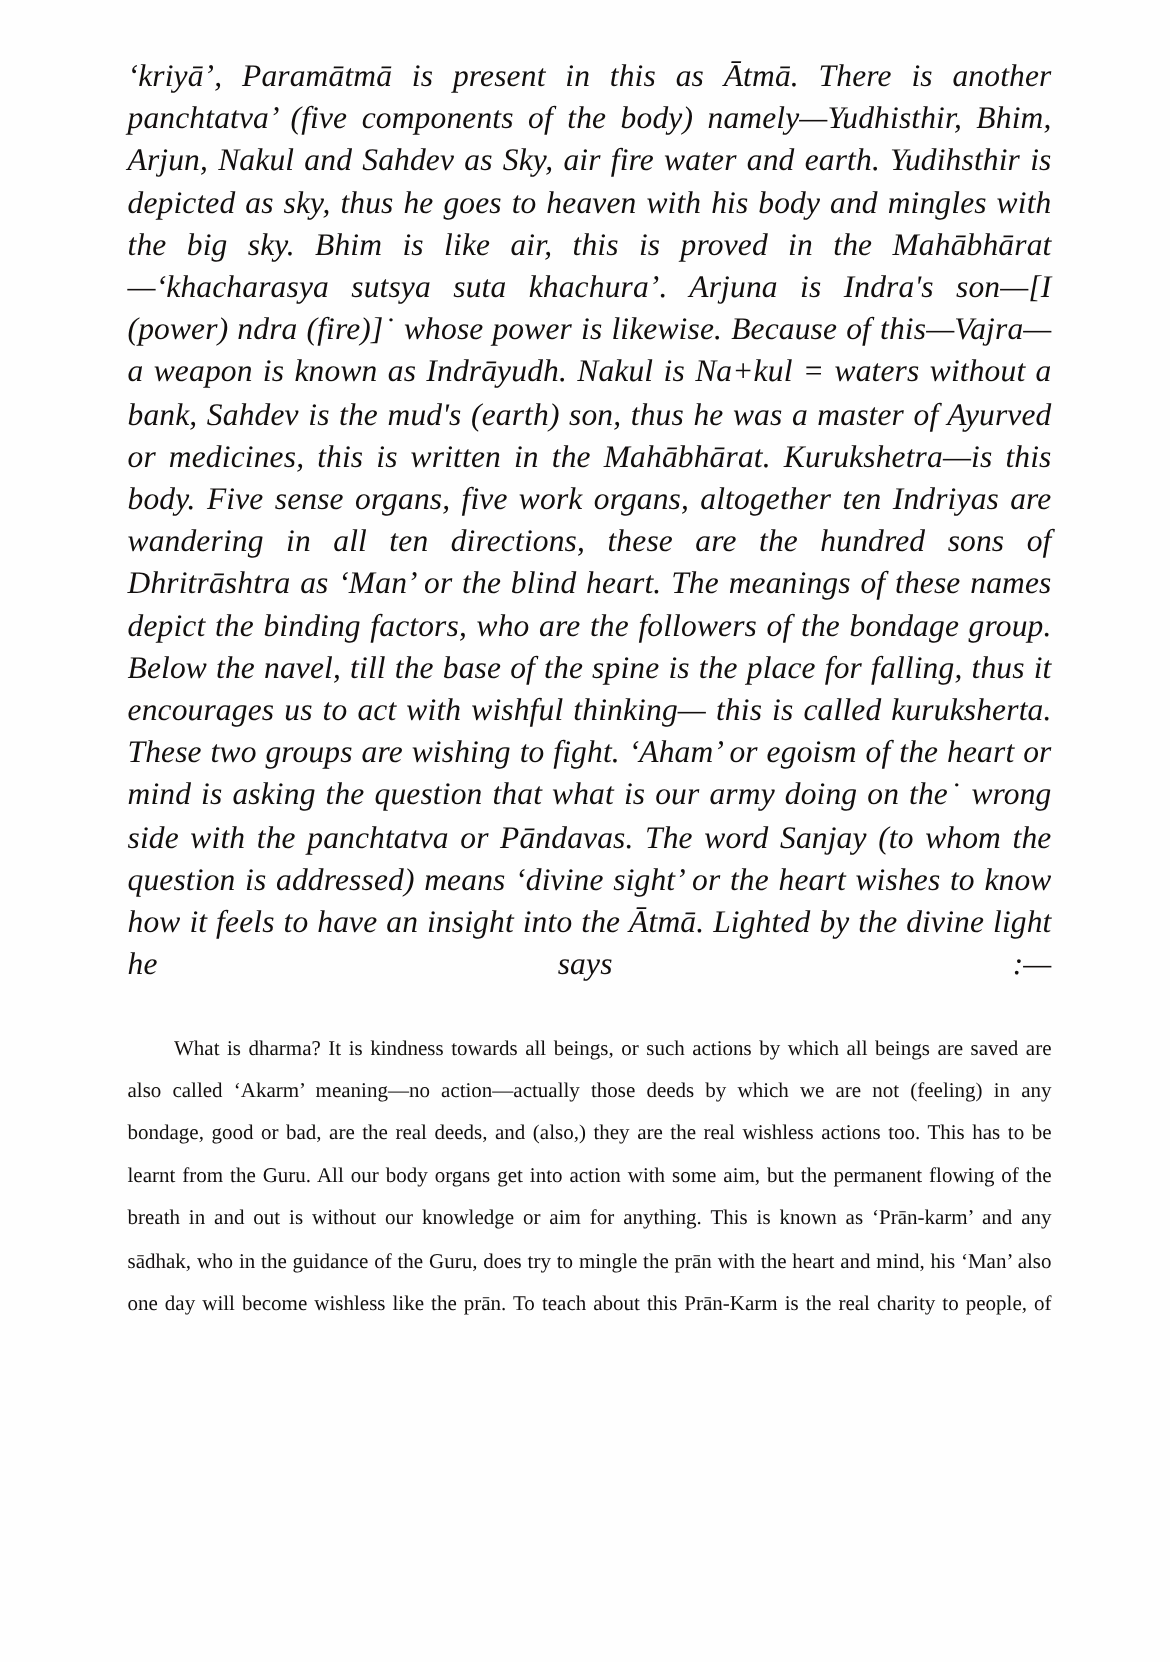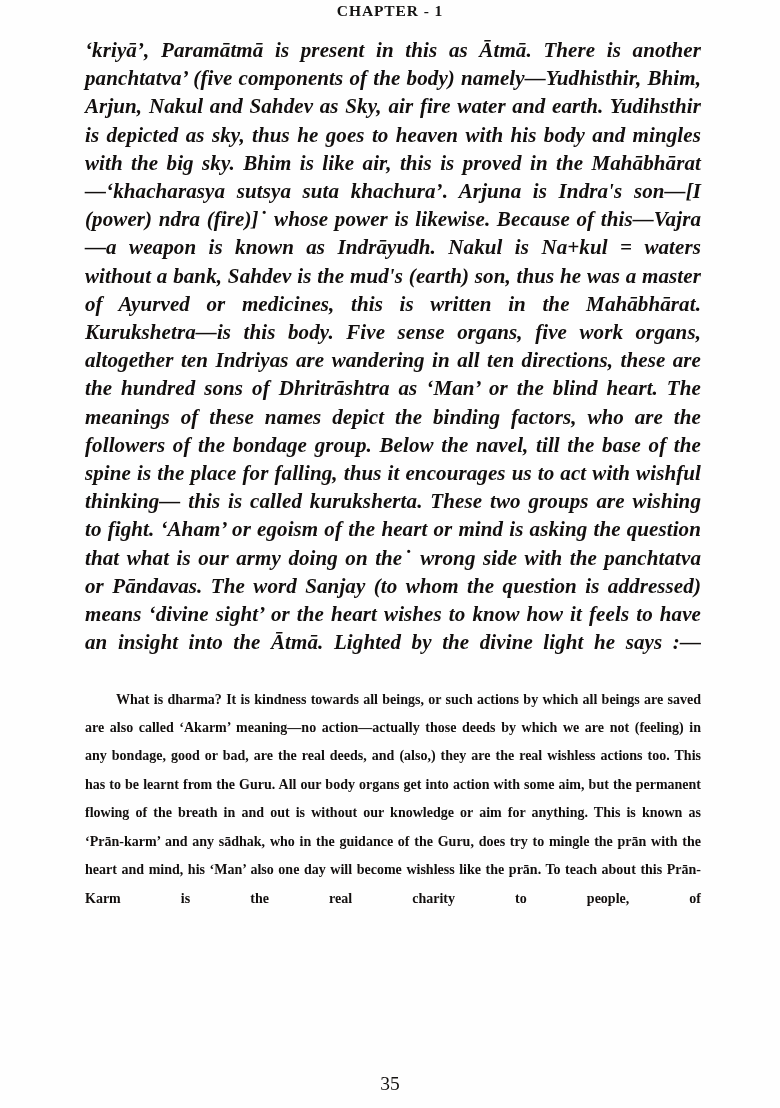--- a/index.html
+++ b/index.html
@@ -41,21 +41,20 @@
     width: 616px;
   }
 
   p {
     margin: 0;
     text-align: justify;
     text-justify: inter-word;
     font-size: 20.5px;
     line-height: 28.2px;
     color: #120f0e;
-    font-weight: bold;
   }
 
   p.italic-para {
     font-style: italic;
     font-size: 21px;
     letter-spacing: 0.1px;
     word-spacing: 0.4px;
   }
 
   p.roman-para {
@@ -82,25 +81,23 @@
     text-align: center;
     font-size: 19.5px;
     color: #141210;
   }
 </style>
 </head>
 <body>
 
 <div class="page">
 
-  <div class="running-head">CHAPTER - 1</div>
 
   <div class="text-block">
 
     <p class="italic-para">‘kriyā’, Paramātmā is present in this as Ātmā. There is another panchtatva’ (five components of the body) namely—Yudhisthir, Bhim, Arjun, Nakul and Sahdev as Sky, air fire water and earth. Yudihsthir is depicted as sky, thus he goes to heaven with his body and mingles with the big sky. Bhim is like air, this is proved in the Mahābhārat—‘khacharasya sutsya suta khachura’. Arjuna is Indra's son—[I (power) ndra (fire)]˙ whose power is likewise. Because of this—Vajra—a weapon is known as Indrāyudh. Nakul is Na+kul = waters without a bank, Sahdev is the mud's (earth) son, thus he was a master of Ayurved or medicines, this is written in the Mahābhārat. Kurukshetra—is this body. Five sense organs, five work organs, altogether ten Indriyas are wandering in all ten directions, these are the hundred sons of Dhritrāshtra as ‘Man’ or the blind heart. The meanings of these names depict the binding factors, who are the followers of the bondage group. Below the navel, till the base of the spine is the place for falling, thus it encourages us to act with wishful thinking— this is called kuruksherta. These two groups are wishing to fight. ‘Aham’ or egoism of the heart or mind is asking the question that what is our army doing on the˙ wrong side with the panchtatva or Pāndavas. The word Sanjay (to whom the question is addressed) means ‘divine sight’ or the heart wishes to know how it feels to have an insight into the Ātmā. Lighted by the divine light he says :—</p>
 
     <p class="roman-para">What is dharma? It is kindness towards all beings, or such actions by which all beings are saved are also called ‘Akarm’ meaning—no action—actually those deeds by which we are not (feeling) in any bondage, good or bad, are the real deeds, and (also,) they are the real wishless actions too. This has to be learnt from the Guru. All our body organs get into action with some aim, but the permanent flowing of the breath in and out is without our knowledge or aim for anything. This is known as ‘Prān-karm’ and any sādhak, who in the guidance of the Guru, does try to mingle the prān with the heart and mind, his ‘Man’ also one day will become wishless like the prān. To teach about this Prān-Karm is the real charity to people, of</p>
 
   </div>
 
-  <div class="folio">35</div>
 
 </div>
 
 </body></html>

